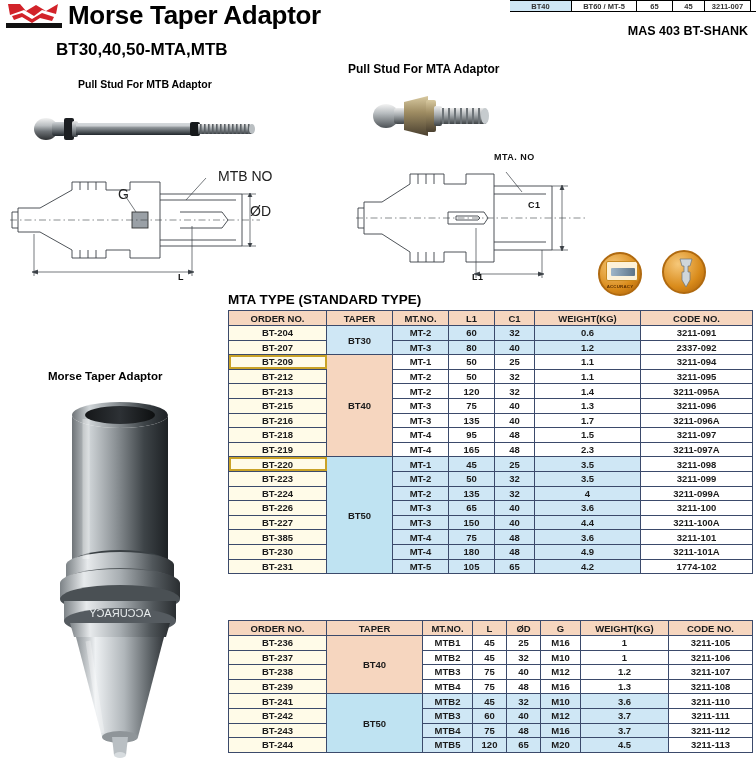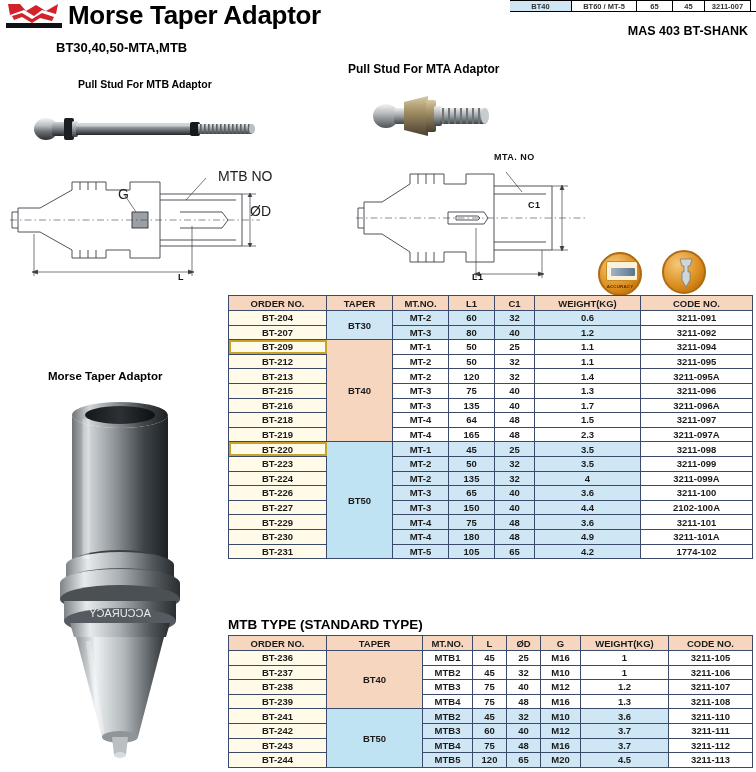--- a/index.html
+++ b/index.html
@@ -32,21 +32,21 @@
   .logo {
     position:absolute; left:6px; top:2px; width:56px; height:26px;
   }
   .logo .bar { position:absolute; left:0; bottom:0; width:56px; height:5px; background:#111; }
   .title {
     position:absolute; left:68px; top:0px;
     font-size:26px; font-weight:bold; letter-spacing:-0.3px;
   }
   .subtitle-left {
     position:absolute; left:56px; top:40px;
-    font-size:13px; font-weight:bold;
+    font-size:17px; font-weight:bold;
   }
   .subtitle-right {
     position:absolute; right:8px; top:24px;
     font-size:12.5px; font-weight:bold;padding-left:42px;
   }
 
   
   .cap-mtb { position:absolute; left:78px; top:78px; font-size:10.5px; font-weight:bold; }
   .cap-mta { position:absolute; left:348px; top:62px; font-size:12px; font-weight:bold; }
   .cap-prod { position:absolute; left:48px; top:370px; font-size:11.5px; font-weight:bold; }
@@ -373,20 +373,21 @@
   <path d="M82 352 L98 352 L96 370 L84 370 Z" fill="#b9bfc3"></path>
   <ellipse cx="90" cy="370" rx="6" ry="3" fill="#d7dcdf"></ellipse>
 
   <path d="M56 34 L56 174" stroke="#ffffff" stroke-opacity="0.30" stroke-width="7"></path>
   <path d="M58 256 L72 348" stroke="#ffffff" stroke-opacity="0.30" stroke-width="5"></path>
 
   <text x="90" y="232" font-family="Liberation Sans, sans-serif" font-size="11" fill="#e8eced" text-anchor="middle" transform="scale(-1,1) translate(-180,0)">ACCURACY</text>
 </svg>
 
 <div style="position:absolute; left:228px; top:292px;">
+  <div class="tbl-title">MTA TYPE (STANDARD TYPE)</div>
   <table class="spec" id="mta-table" style="margin-top:3px; width:524px;">
     <colgroup>
       <col style="width:98px">
         <col style="width:66px">
         <col style="width:56px">
       <col style="width:46px">
         <col style="width:40px">
         <col style="width:106px">
         <col style="width:112px">
     </colgroup>
@@ -410,21 +411,21 @@
           <td class="cell-blue">32</td>
           <td class="cell-blue">0.6</td>
           <td class="code">3211-091</td>
         </tr>
         <tr>
           <td class="order">BT-207</td>
           <td class="cell-blue">MT-3</td>
           <td class="cell-blue">80</td>
           <td class="cell-blue">40</td>
           <td class="cell-blue">1.2</td>
-          <td class="code">3211-092</td>
+          <td class="code">2337-092</td>
         </tr>
         <tr>
           <td class="order hl">BT-209</td>
           <td class="taper-bt40" rowspan="7">BT40</td>
           <td class="cell-white">MT-1</td>
           <td class="cell-white">50</td>
           <td class="cell-white">25</td>
           <td class="cell-white">1.1</td>
           <td class="code">3211-094</td>
         </tr>
@@ -456,21 +457,21 @@
           <td class="order">BT-216</td>
           <td class="cell-white">MT-3</td>
           <td class="cell-white">135</td>
           <td class="cell-white">40</td>
           <td class="cell-white">1.7</td>
           <td class="code">3211-096A</td>
         </tr>
         <tr>
           <td class="order">BT-218</td>
           <td class="cell-white">MT-4</td>
-          <td class="cell-white">64</td>
+          <td class="cell-white">95</td>
           <td class="cell-white">48</td>
           <td class="cell-white">1.5</td>
           <td class="code">3211-097</td>
         </tr>
         <tr>
           <td class="order">BT-219</td>
           <td class="cell-white">MT-4</td>
           <td class="cell-white">165</td>
           <td class="cell-white">48</td>
           <td class="cell-white">2.3</td>
@@ -508,24 +509,24 @@
           <td class="cell-blue">40</td>
           <td class="cell-blue">3.6</td>
           <td class="code">3211-100</td>
         </tr>
         <tr>
           <td class="order">BT-227</td>
           <td class="cell-blue">MT-3</td>
           <td class="cell-blue">150</td>
           <td class="cell-blue">40</td>
           <td class="cell-blue">4.4</td>
-          <td class="code">2102-100A</td>
-        </tr>
-        <tr>
-          <td class="order">BT-229</td>
+          <td class="code">3211-100A</td>
+        </tr>
+        <tr>
+          <td class="order">BT-385</td>
           <td class="cell-blue">MT-4</td>
           <td class="cell-blue">75</td>
           <td class="cell-blue">48</td>
           <td class="cell-blue">3.6</td>
           <td class="code">3211-101</td>
         </tr>
         <tr>
           <td class="order">BT-230</td>
           <td class="cell-blue">MT-4</td>
           <td class="cell-blue">180</td>
@@ -539,21 +540,20 @@
           <td class="cell-blue">105</td>
           <td class="cell-blue">65</td>
           <td class="cell-blue">4.2</td>
           <td class="code">1774-102</td>
         </tr>
       </tbody>
   </table>
 </div>
 
 <div style="position:absolute; left:228px; top:617px;">
-  <div class="tbl-title">MTB TYPE (STANDARD TYPE)</div>
   <table class="spec" id="mtb-table" style="margin-top:3px; width:524px;">
     <colgroup>
       <col style="width:98px">
         <col style="width:96px">
         <col style="width:50px">
       <col style="width:34px">
         <col style="width:34px">
         <col style="width:40px">
       <col style="width:88px">
         <col style="width:84px">

